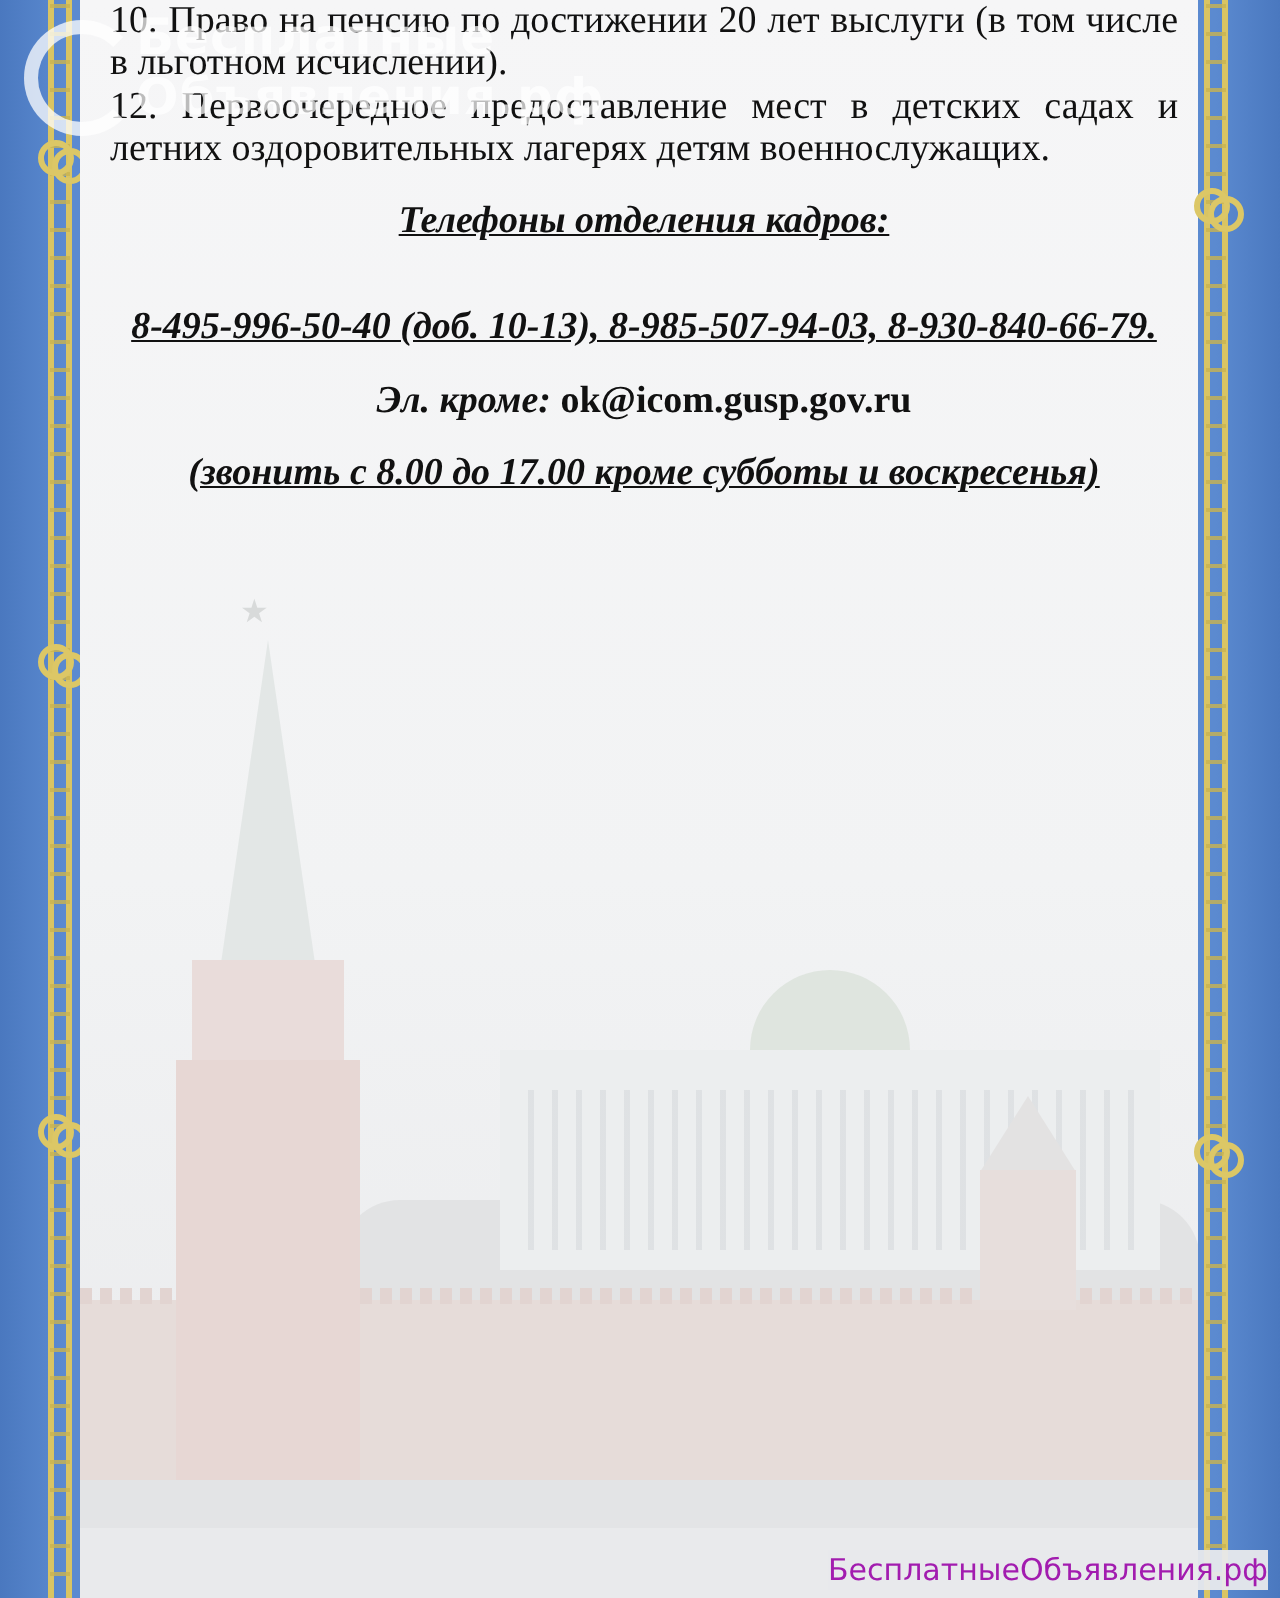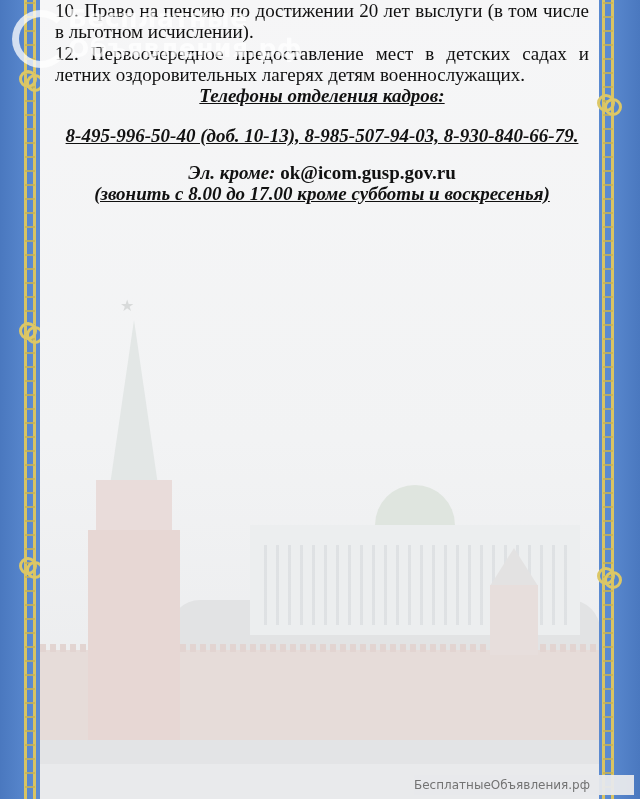--- a/index.html
+++ b/index.html
@@ -35,33 +35,33 @@
   .tower-star { position: absolute; left: 80px; top: 296px; color: #d8dada; font-size: 16px; font-family: "DejaVu Sans", sans-serif; }
   .tower2 { position: absolute; left: 450px; top: 585px; width: 48px; height: 70px; background: #e7dedc; }
   .tower2-top { position: absolute; left: 450px; top: 548px; width: 0; height: 0;
     border-left: 24px solid transparent; border-right: 24px solid transparent; border-bottom: 38px solid #e3e2e2; }
   .road { position: absolute; left: 0; top: 740px; width: 559px; height: 24px; background: #e3e4e6; }
   .river { position: absolute; left: 0; top: 764px; width: 559px; height: 40px; background: #e9eaec; }
   .content { position: absolute; left: 15px; top: 0; width: 534px; font-size: 19px; line-height: 21.3px; color: #111; }
   .para { margin: 0; text-align: justify; text-align-last: left; }
   .center { text-align: center; font-weight: bold; font-style: italic; margin: 0; }
   .center u { text-decoration: underline; }
-  .h1 { }
-  .phones { margin-top: 19px; }
+  .h1 { margin-top: 15px; }
+  .phones { margin-top: 32px; }
   .email { margin-top: 15px; }
   .email .plain { font-style: normal; }
-  .hours { }
+  .hours { margin-top: 15px; }
   
   .wm { position: absolute; left: 0; top: 0; width: 400px; height: 70px; pointer-events: none; }
   .wm-ring { position: absolute; left: 12px; top: 10px; width: 44px; height: 44px; border: 7px solid rgba(255,255,255,.75); border-radius: 50%; border-right-color: transparent; }
   .wm-text { position: absolute; left: 68px; color: rgba(255,255,255,.72); font-family: "DejaVu Sans", sans-serif; font-size: 25px; font-weight: bold; letter-spacing: .5px; line-height: 26px; }
   .wm-text.l1 { top: 6px; }
   .wm-text.l2 { top: 36px; }
   .footer-badge { position: absolute; left: 414px; top: 775px; width: 220px; height: 20px; background: rgba(232,233,236,.95);
-    color: #737373; font-family: "DejaVu Sans", sans-serif; font-size: 12px; line-height: 20px; text-align: left; }
+    color: #a21caf; font-family: "DejaVu Sans", sans-serif; font-size: 15px; line-height: 20px; text-align: left; }
 </style>
 </head>
 <body>
 
 <div class="frame-blue"></div>
 
 <div class="border-gold left">
   <div class="rail a"></div>
   <div class="rail b"></div>
   <div class="chain"></div>

